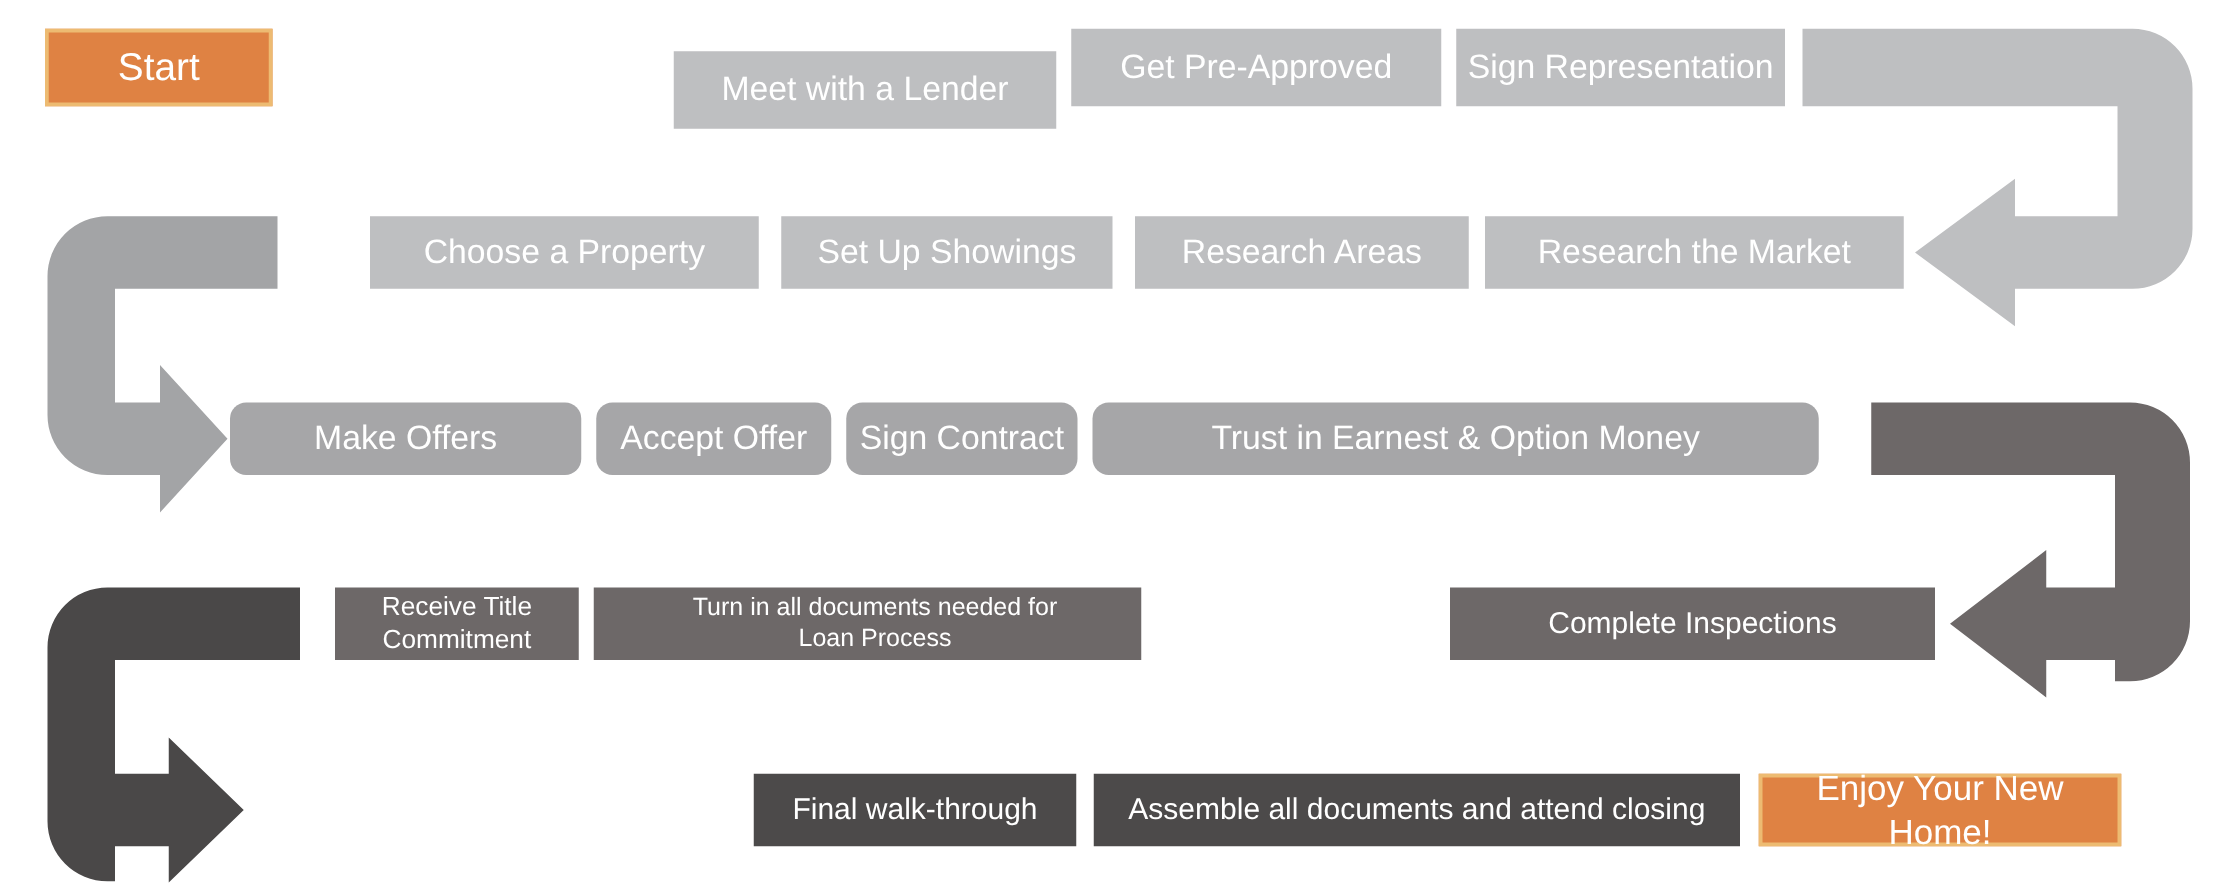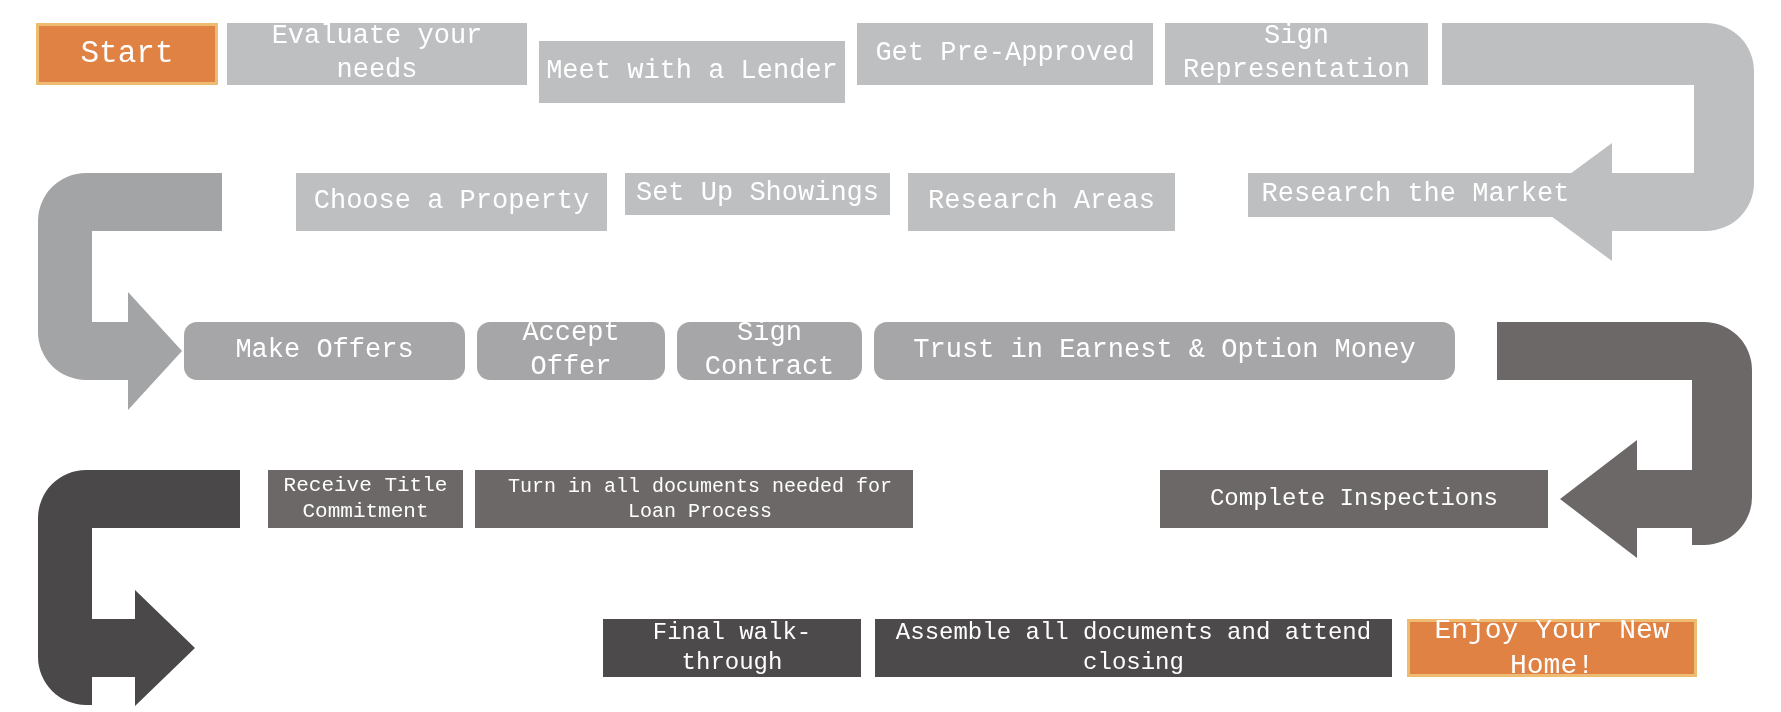--- a/index.html
+++ b/index.html
@@ -1,20 +1,20 @@
 <!DOCTYPE html>
 <html style="--accent: #DF8243; --accent-border: #EDBB72; --gray-light: #BEBFC1; --gray-medium: #A6A6A8; --arrow-medium: #A3A4A6; --gray-dark: #6D6868; --gray-darkest: #4C4A4A; --arrow-darkest: #4A4848; --text: #FFFFFF; --background: #FFFFFF;"><head>
 <meta charset="utf-8">
 <style>
   html,body{margin:0;padding:0;background:#fff;}
   .canvas{
     position:relative;
     width:1781px;height:712px;
     background:var(--background,#fff);
-    font-family:Liberation Mono, monospace;
+    font-family:Liberation Sans, sans-serif;
     overflow:hidden;
   }
   .arrows{position:absolute;left:0;top:0;z-index:0;}
   .arrow-light{fill:var(--gray-light);}
   .arrow-medium{fill:var(--arrow-medium);}
   .arrow-dark{fill:var(--gray-dark);}
   .arrow-darkest{fill:var(--arrow-darkest);}
   .box{
     position:absolute;z-index:1;
     display:flex;align-items:center;justify-content:center;
@@ -48,29 +48,28 @@
          L 128,380 L 128,410 L 182,351 L 128,292 L 128,322 L 92,322 L 92,231 L 222,231 Z"></path>
     <path class="arrow-dark" d="M 1497,322 L 1704,322 A 48,48 0 0 1 1752,370 L 1752,497 A 48,48 0 0 1 1704,545
          L 1692,545 L 1692,528 L 1637,528 L 1637,558 L 1560,499 L 1637,440 L 1637,470
          L 1692,470 L 1692,380 L 1497,380 Z"></path>
     <path class="arrow-darkest" d="M 240,470 L 86,470 A 48,48 0 0 0 38,518 L 38,657 A 48,48 0 0 0 86,705
          L 92,705 L 92,677 L 135,677 L 135,706 L 195,648 L 135,590 L 135,619 L 92,619
          L 92,528 L 240,528 Z"></path>
   </svg>
 
   <div class="box c-accent fs-start" style="left:36px;top:23px;width:182px;height:62px;">Start</div>
-  <div class="box c-light fs-lg" style="left:227px;top:23px;width:300px;height:62px;">Evaluate your needs</div>
   <div class="box c-light fs-lg" style="left:539px;top:9px;width:306px;height:62px;margin-top:32px;">Meet with a Lender</div>
   <div class="box c-light fs-lg" style="left:857px;top:23px;width:296px;height:62px;">Get Pre-Approved</div>
   <div class="box c-light fs-lg" style="left:1165px;top:23px;width:263px;height:62px;">Sign Representation</div>
 
   <div class="box c-light fs-lg" style="left:296px;top:173px;width:311px;height:58px;">Choose a Property</div>
-  <div class="box c-light fs-lg" style="left:625px;top:173px;width:265px;height:42px;">Set Up Showings</div>
+  <div class="box c-light fs-lg" style="left:625px;top:173px;width:265px;height:58px;">Set Up Showings</div>
   <div class="box c-light fs-lg" style="left:908px;top:173px;width:267px;height:58px;">Research Areas</div>
-  <div class="box c-light fs-lg" style="left:1248px;top:173px;width:335px;height:44px;">Research the Market</div>
+  <div class="box c-light fs-lg" style="left:1188px;top:173px;width:335px;height:58px;">Research the Market</div>
 
   <div class="box c-medium fs-lg" style="left:184px;top:322px;width:281px;height:58px;">Make Offers</div>
   <div class="box c-medium fs-lg" style="left:477px;top:322px;width:188px;height:58px;">Accept Offer</div>
   <div class="box c-medium fs-lg" style="left:677px;top:322px;width:185px;height:58px;">Sign Contract</div>
   <div class="box c-medium fs-lg" style="left:874px;top:322px;width:581px;height:58px;">Trust in Earnest &amp; Option Money</div>
 
   <div class="box c-dark fs-sm" style="left:268px;top:470px;width:195px;height:58px;">Receive Title Commitment</div>
   <div class="box c-dark fs-xs" style="left:475px;top:470px;width:438px;height:58px;padding-left:12px;">Turn in all documents needed for
 Loan Process</div>
   <div class="box c-dark fs-md" style="left:1160px;top:470px;width:388px;height:58px;">Complete Inspections</div>

